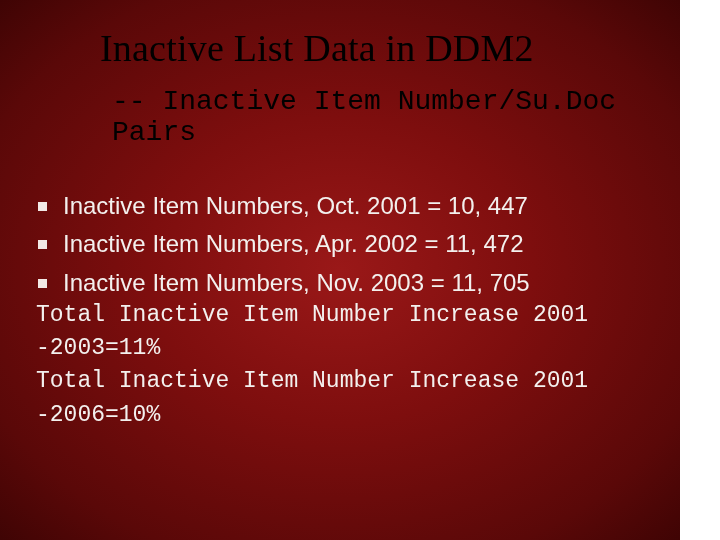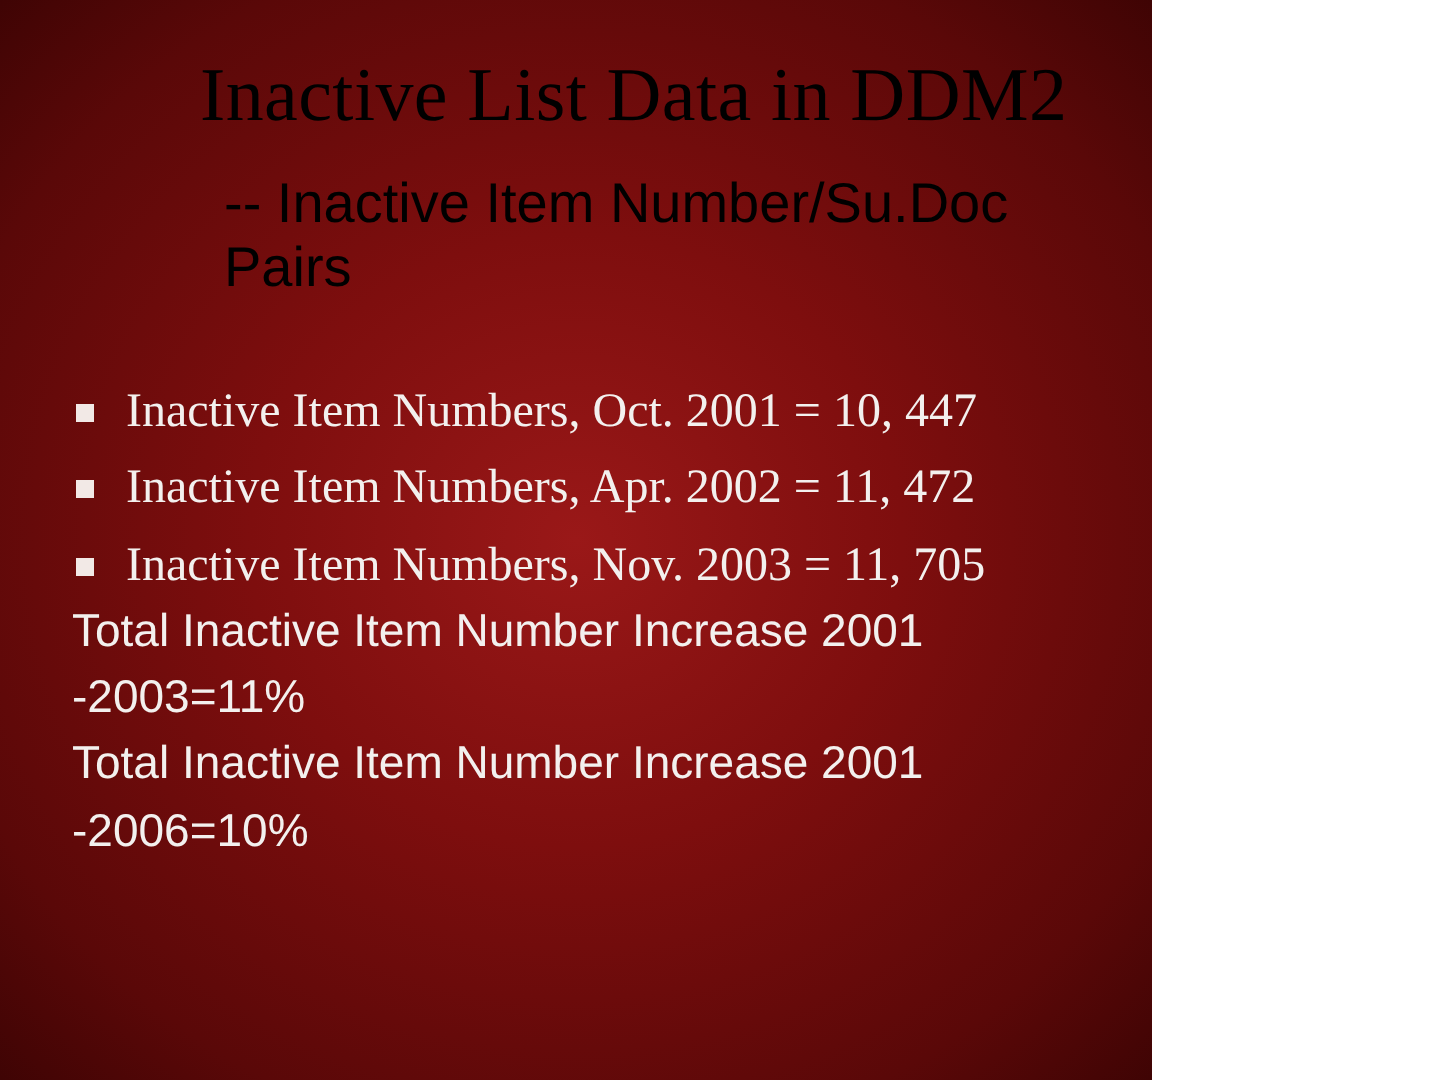--- a/index.html
+++ b/index.html
@@ -3,21 +3,21 @@
 <meta charset="utf-8">
 <style>
   html, body {
     margin: 0;
     padding: 0;
     width: 720px;
     height: 540px;
     overflow: hidden;
   }
   .slide {
-    width: 576px;
+    width: 680px;
     height: 540px;
     background: radial-gradient(ellipse at center, #9a1818 0%, #7e0e0e 40%, #5a0808 80%, #3f0404 100%);
     font-family: Tahoma, Verdana, Arial, sans-serif;
     box-sizing: border-box;
     position: relative;
   }
   .title {
     position: absolute;
     top: 26px;
     left: 100px;
@@ -26,32 +26,32 @@
     font-size: 38px;
     color: #000000;
     font-weight: normal;
     letter-spacing: 0.2px;
   }
   .subtitle {
     position: absolute;
     top: 86px;
     left: 112px;
     right: 40px;
-    font-family: Liberation Sans, sans-serif;
+    font-family: Liberation Mono, monospace;
     font-size: 28px;
     color: #000000;
     font-weight: normal;
   }
   .bullets {
     position: absolute;
     top: 190px;
     left: 38px;
     right: 30px;
     color: #f3f0ee;
-    font-family: Liberation Serif, serif;
+    font-family: Liberation Sans, sans-serif;
   }
   .bullet-item {
     display: flex;
     align-items: flex-start;
     margin-bottom: 6px;
     font-size: 24px;
     line-height: 1.35;
   }
   .sq {
     display: inline-block;
@@ -61,21 +61,21 @@
     margin-top: 12px;
     margin-right: 16px;
     flex: 0 0 auto;
   }
   .footer {
     position: absolute;
     left: 36px;
     right: 30px;
     bottom: 108px;
     color: #f3f0ee;
-    font-family: Liberation Sans, sans-serif;
+    font-family: Liberation Mono, monospace;
   }
   .footer-line {
     font-size: 23px;
     line-height: 1.45;
   }
 </style>
 </head>
 <body>
 
 <div class="slide">

